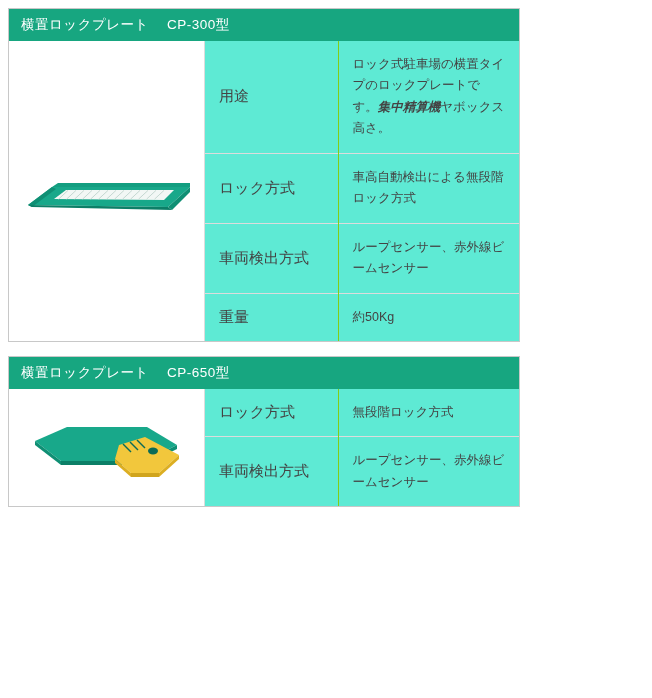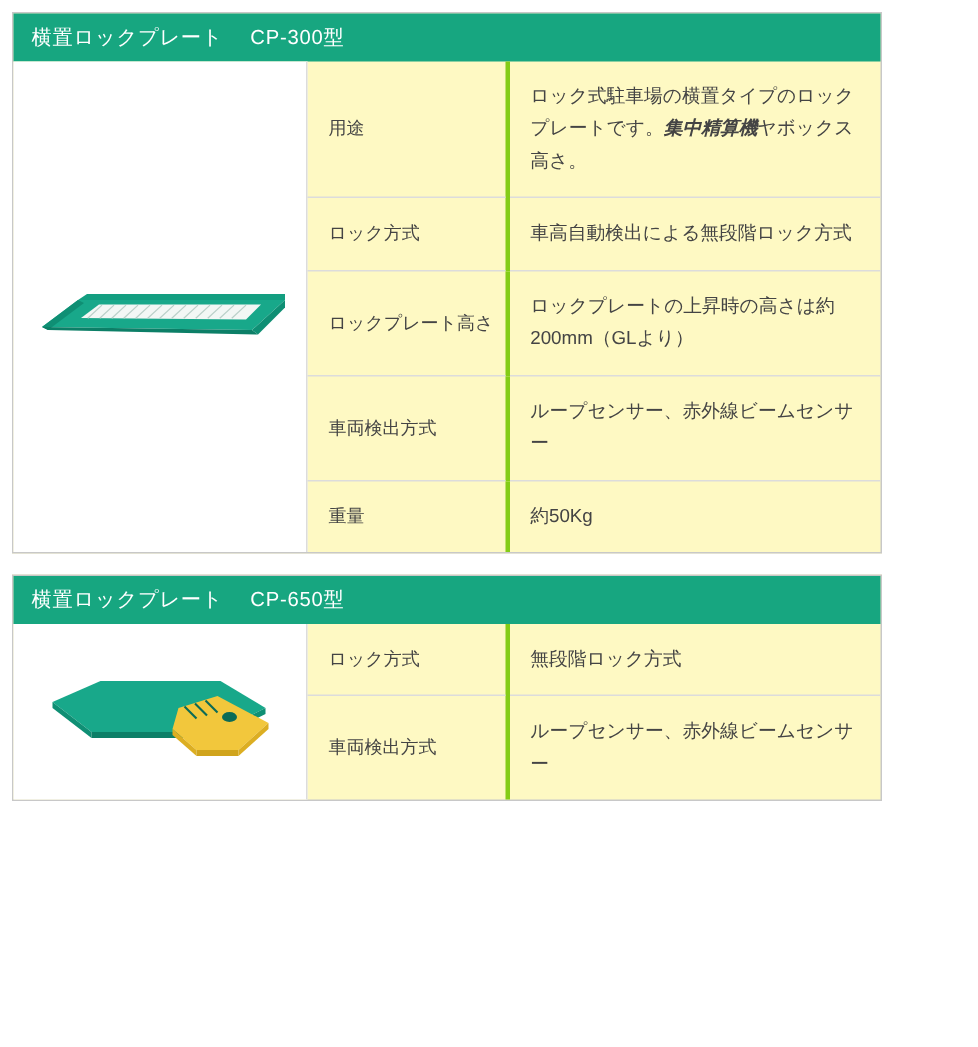--- a/index.html
+++ b/index.html
@@ -15,23 +15,23 @@
     -webkit-font-smoothing: antialiased;
   }
   .page {
     width: 652px;
     box-sizing: border-box;
     padding: 8px 8px 0 8px;
   }
   .product-block {
     border: 1px solid #c8c8c8;
     box-sizing: border-box;
-    width: 580px;
+    width: 512px;
     margin-bottom: 14px;
-    background: #fef9c3;
+    background: #5eead4;
   }
   .product-header {
     background: #17a680;
     color: #ffffff;
     font-size: 13.5px;
     line-height: 1;
     padding: 9px 12px;
     letter-spacing: 0.5px;
   }
   .product-header .model {
@@ -59,25 +59,25 @@
   .spec-table tr {
     border-bottom: 1px solid #dcdcdc;
   }
   .spec-table tr:last-child {
     border-bottom: none;
   }
   .spec-table th {
     width: 133px;
     text-align: left;
     font-weight: normal;
-    font-size: 12px;
+    font-size: 15px;
     color: #444444;
     padding: 14px 0 14px 14px;
     vertical-align: middle;
-    border-right: 3px solid #84cc16;
+    border-right: 1px solid #84cc16;
     box-sizing: border-box;
   }
   .spec-table th.bold {
     font-weight: normal;
   }
   .spec-table td {
     font-size: 12.5px;
     color: #444444;
     padding: 13px 14px 13px 14px;
     vertical-align: middle;
@@ -137,24 +137,20 @@
             <tbody>
               <tr>
                 <th>用途</th>
                 <td><span>ロック式駐車場の横置タイプのロック</span><span>プレートです。</span><span class="b">集中精算機</span><span>ヤボックス高さ。</span></td>
               </tr>
               <tr>
                 <th>ロック方式</th>
                 <td><span>車高自動検出による無段階ロック方式</span></td>
               </tr>
               <tr>
-                <th>ロックプレート高さ</th>
-                <td><span>ロックプレートの上昇時の高さは約20</span><span>0mm（GLより）</span></td>
-              </tr>
-              <tr>
                 <th>車両検出方式</th>
                 <td><span>ループセンサー、赤外線ビームセンサー</span></td>
               </tr>
               <tr>
                 <th class="bold">重量</th>
                 <td><span>約50Kg</span></td>
               </tr>
             </tbody>
           </table>
         </div>

